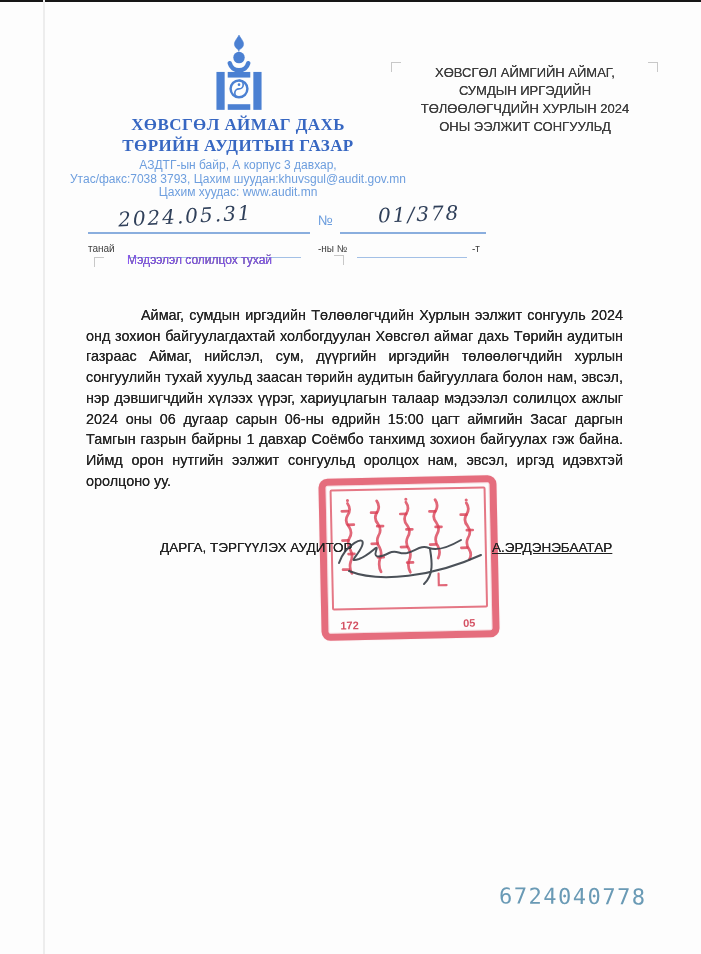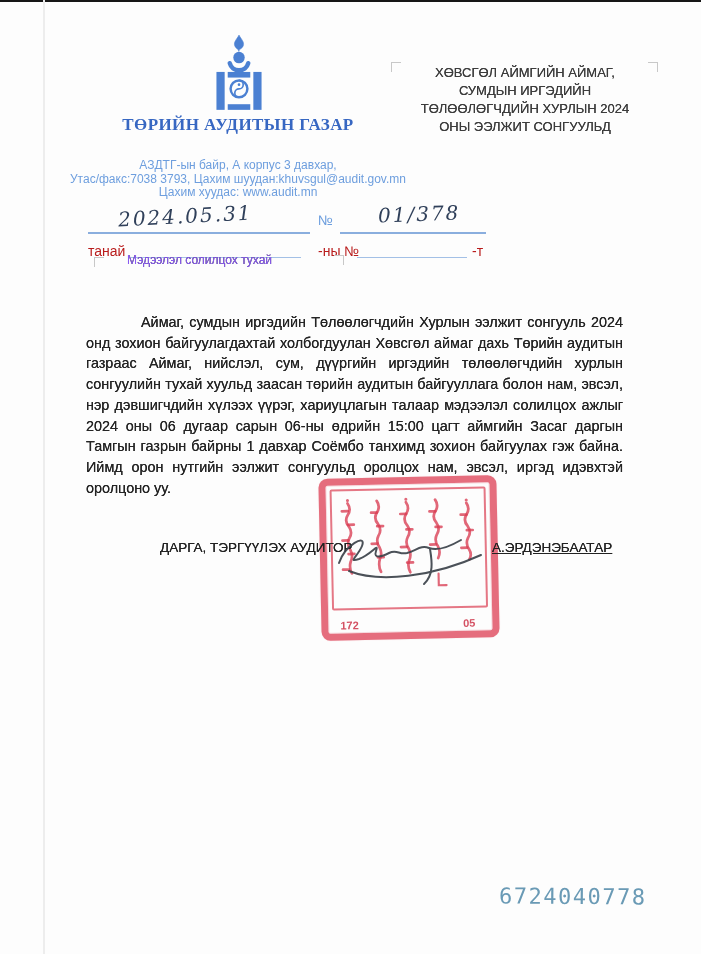--- a/index.html
+++ b/index.html
@@ -39,33 +39,33 @@
   .hand{
     font-family:"DejaVu Serif",serif;font-style:italic;
     color:#30405a;letter-spacing:2px;
   }
   .hand-date{left:118px;top:204px;font-size:20px;transform:rotate(-3deg);}
   .hand-number{left:378px;top:202px;font-size:20px;transform:rotate(-2deg);}
   .no-symbol{left:318px;top:212px;font-size:14px;color:#6d9ede;}
   .u1{left:88px;top:232px;width:222px;}
   .u2{left:340px;top:232px;width:146px;}
 
-  .yourref{font-size:14px;color:#b91c1c;}
+  .yourref{font-size:10px;color:#404040;}
   .yr-prefix{left:88px;top:243px;}
   .yr-middle{left:306px;top:243px;margin-left:12px;}
   .yr-suffix{left:472px;top:243px;}
   .yr-b1{left:131px;top:257px;width:170px;border-bottom:1.5px solid #a3c0e6;}
   .yr-b2{left:357px;top:257px;width:110px;border-bottom:1.5px solid #a3c0e6;}
 
   .subject{
     left:127px;top:253px;font-size:12px;color:#8b5cf6;
     text-shadow:0 0 .4px #2b2b2b;
   }
   .body-par{
-    left:86px;top:312px;width:537px;
+    left:86px;top:305px;width:537px;
     font-size:14.4px;line-height:20.7px;text-align:justify;
     text-indent:55px;color:#242424;text-shadow:0 0 .5px #242424;
   }
 
   .signer{font-size:13.5px;color:#222;text-shadow:0 0 .4px #222;}
   .signer-title{left:160px;top:540px;}
   .signer-name{left:492px;top:540px;text-decoration:underline;}
 
   
   .stamp{left:320px;top:477px;width:178px;height:162px;transform:rotate(-1.2deg);}
@@ -111,20 +111,21 @@
         <rect x="21" y="68.5" width="22" height="5.5" stroke="none"></rect>
         <circle cx="32" cy="53.5" r="8.2" fill="none" stroke-width="2.4"></circle>
         <path d="M32 45.3 a4.1 4.1 0 0 1 0 8.2 a4.1 4.1 0 0 0 0 8.2" fill="none" stroke-width="1.6"></path>
         <circle cx="32" cy="49.4" r="1.3" stroke="none"></circle>
         <circle cx="32" cy="57.6" r="1.3" fill="#fdfdfd" stroke="none" stroke-width="0"></circle>
       </g>
     </svg>
   </div>
 
   <div class="abs org-name">
+    <div>ХӨВСГӨЛ АЙМАГ ДАХЬ</div>
     <div>ТӨРИЙН АУДИТЫН ГАЗАР</div>
   </div>
   <div class="abs org-address">
     <div>АЗДТГ-ын байр, А корпус 3 давхар,</div>
     <div>Утас/факс:7038 3793, Цахим шуудан:khuvsgul@audit.gov.mn</div>
     <div>Цахим хуудас:   www.audit.mn</div>
   </div>
 
   <div class="abs corner tl" style="left:391px;top:62px;"></div>
   <div class="abs corner tr" style="left:648px;top:62px;"></div>

